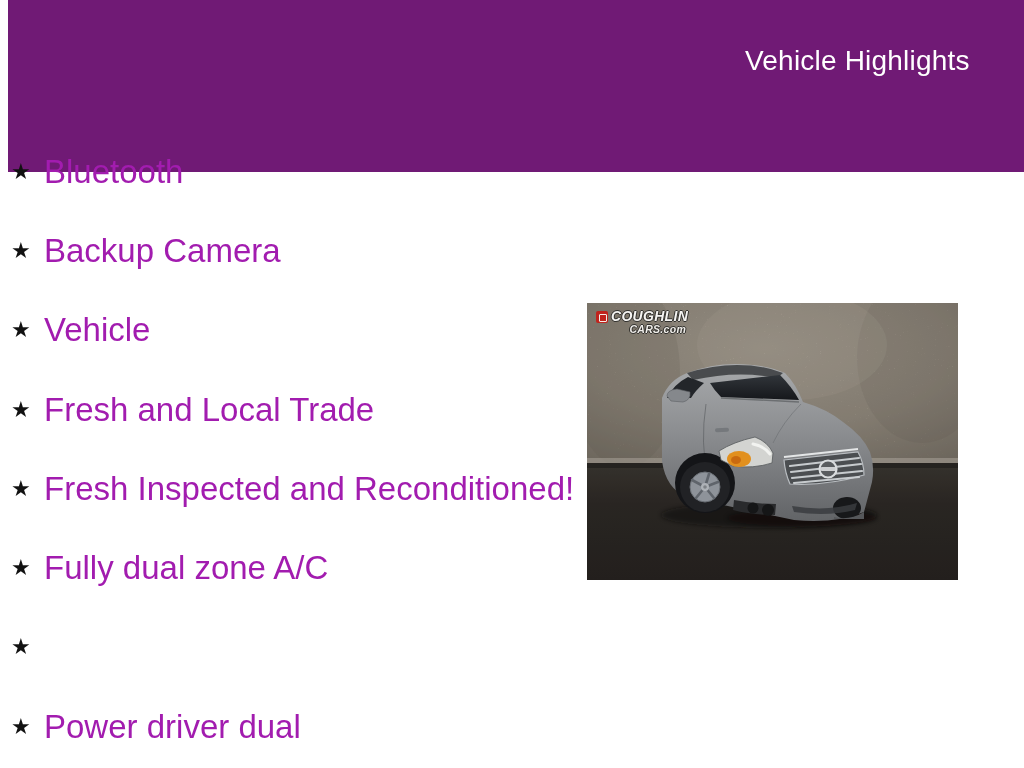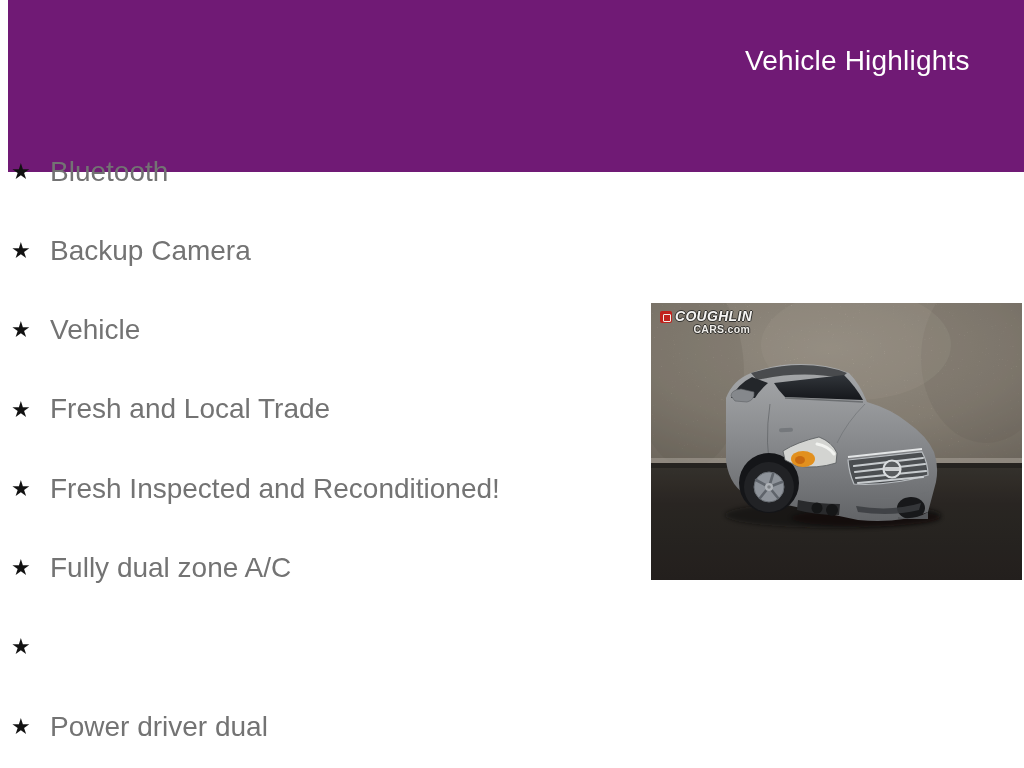--- a/index.html
+++ b/index.html
@@ -29,28 +29,28 @@
   }
   .hl-item {
     height:79.3px; display:flex; align-items:center;
   }
   .hl-star {
     width:28px; text-align:left; padding-left:1px;
     font-size:22px; color:#111111; line-height:1;
     font-family:"DejaVu Sans", sans-serif;
   }
   .hl-text {
-    margin-left:12px;
-    font-size:28px; color:#737373; line-height:1.15;
+    margin-left:6px;
+    font-size:33px; color:#a21caf; line-height:1.15;
     white-space:nowrap;
   }
 
   
   .photo {
-    position:absolute; left:651px; top:303px; width:371px; height:277px;
+    position:absolute; left:587px; top:303px; width:371px; height:277px;
     overflow:hidden; background:#aba293;
   }
   .photo svg { display:block; width:371px; height:277px; }
 
   .wm {
     position:absolute; left:9px; top:6px;
     display:flex; align-items:flex-start; gap:3px;
   }
   .wm-badge {
     width:12px; height:12px; margin-top:2px;
@@ -61,21 +61,21 @@
     content:""; position:absolute; left:3px; top:3px; width:6px; height:6px;
     border:1.5px solid #f2efe9; border-radius:1px;
   }
   .wm-textcol { display:flex; flex-direction:column; align-items:flex-end; }
   .wm-brand {
     font-size:14px; font-weight:bold; font-style:italic; line-height:1;
     color:#f5f4f2; letter-spacing:0.3px;
     text-shadow:1px 0 0 #343330, -1px 0 0 #343330, 0 1px 0 #343330, 0 -1px 0 #343330;
   }
   .wm-suffix {
-    font-size:10.5px; font-weight:bold; line-height:1;
+    font-size:10.5px; font-weight:bold; font-style:italic; line-height:1;
     margin-top:1px; padding-right:2px;
     color:#f0eeea; letter-spacing:0.3px;
     text-shadow:1px 0 0 #343330, -1px 0 0 #343330, 0 1px 0 #343330, 0 -1px 0 #343330;
   }
 </style>
 </head>
 <body>
 
 <div class="slide">
 

